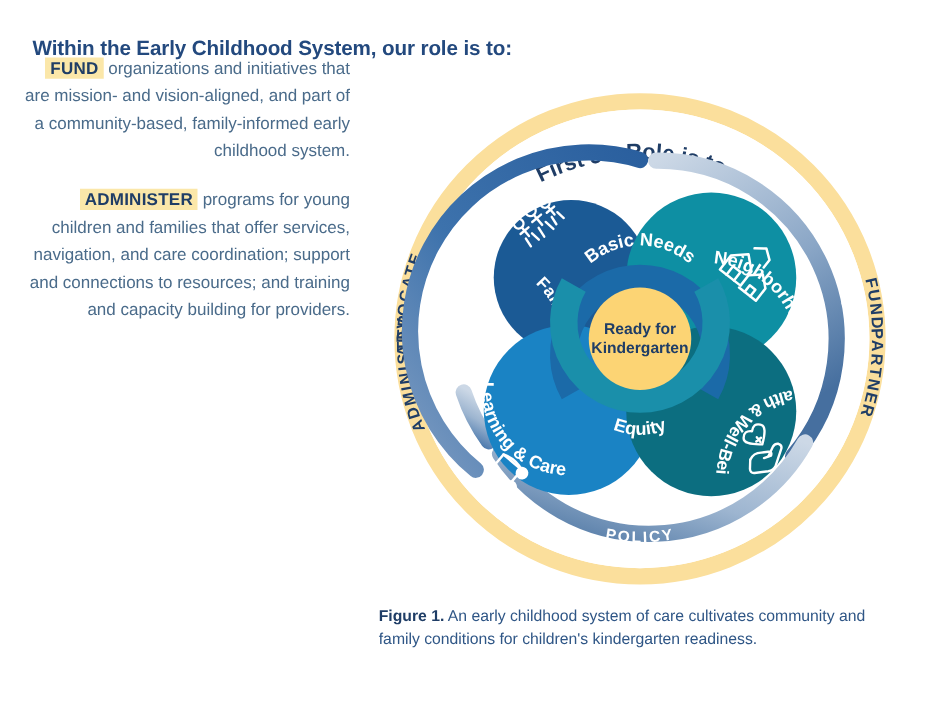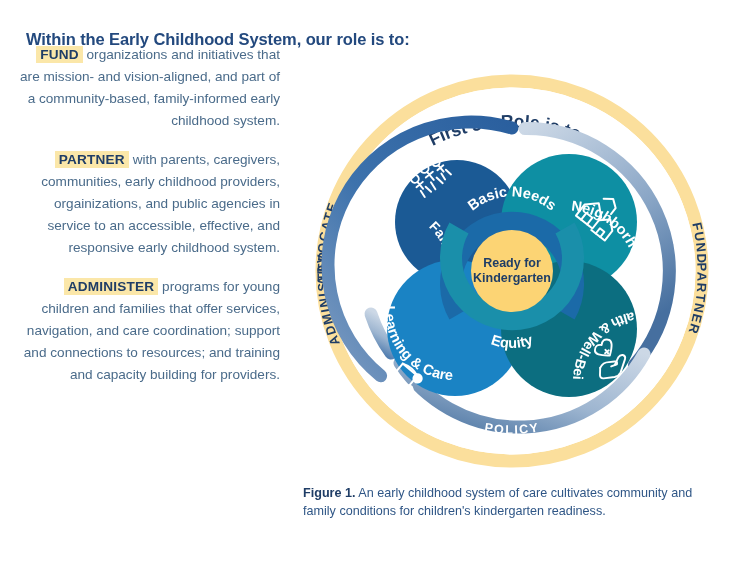--- a/index.html
+++ b/index.html
@@ -81,23 +81,20 @@
 <body>
 
 <div id="page-title">Within the Early Childhood System, our role is to:</div>
 
 <div class="role-list">
 
   <div class="role-item">
     <span class="kw">FUND</span><span class="body"> organizations and initiatives that are mission- and vision-aligned, and part of a community-based, family-informed early childhood system.</span>
   </div>
 
-  <div class="role-item">
-    <span class="kw">PARTNER</span><span class="body"> with parents, caregivers, communities, early childhood providers, orgainizations, and public agencies in service to an accessible, effective, and responsive early childhood system.</span>
-  </div>
 
   <div class="role-item">
     <span class="kw">ADMINISTER</span><span class="body"> programs for young children and families that offer services, navigation, and care coordination; support and connections to resources; and training and capacity building for providers.</span>
   </div>
 
 
 </div>
 
 <div id="diagram-wrap">
 <svg id="diagram-svg" viewBox="0 0 430 418" xmlns="http://www.w3.org/2000/svg">

